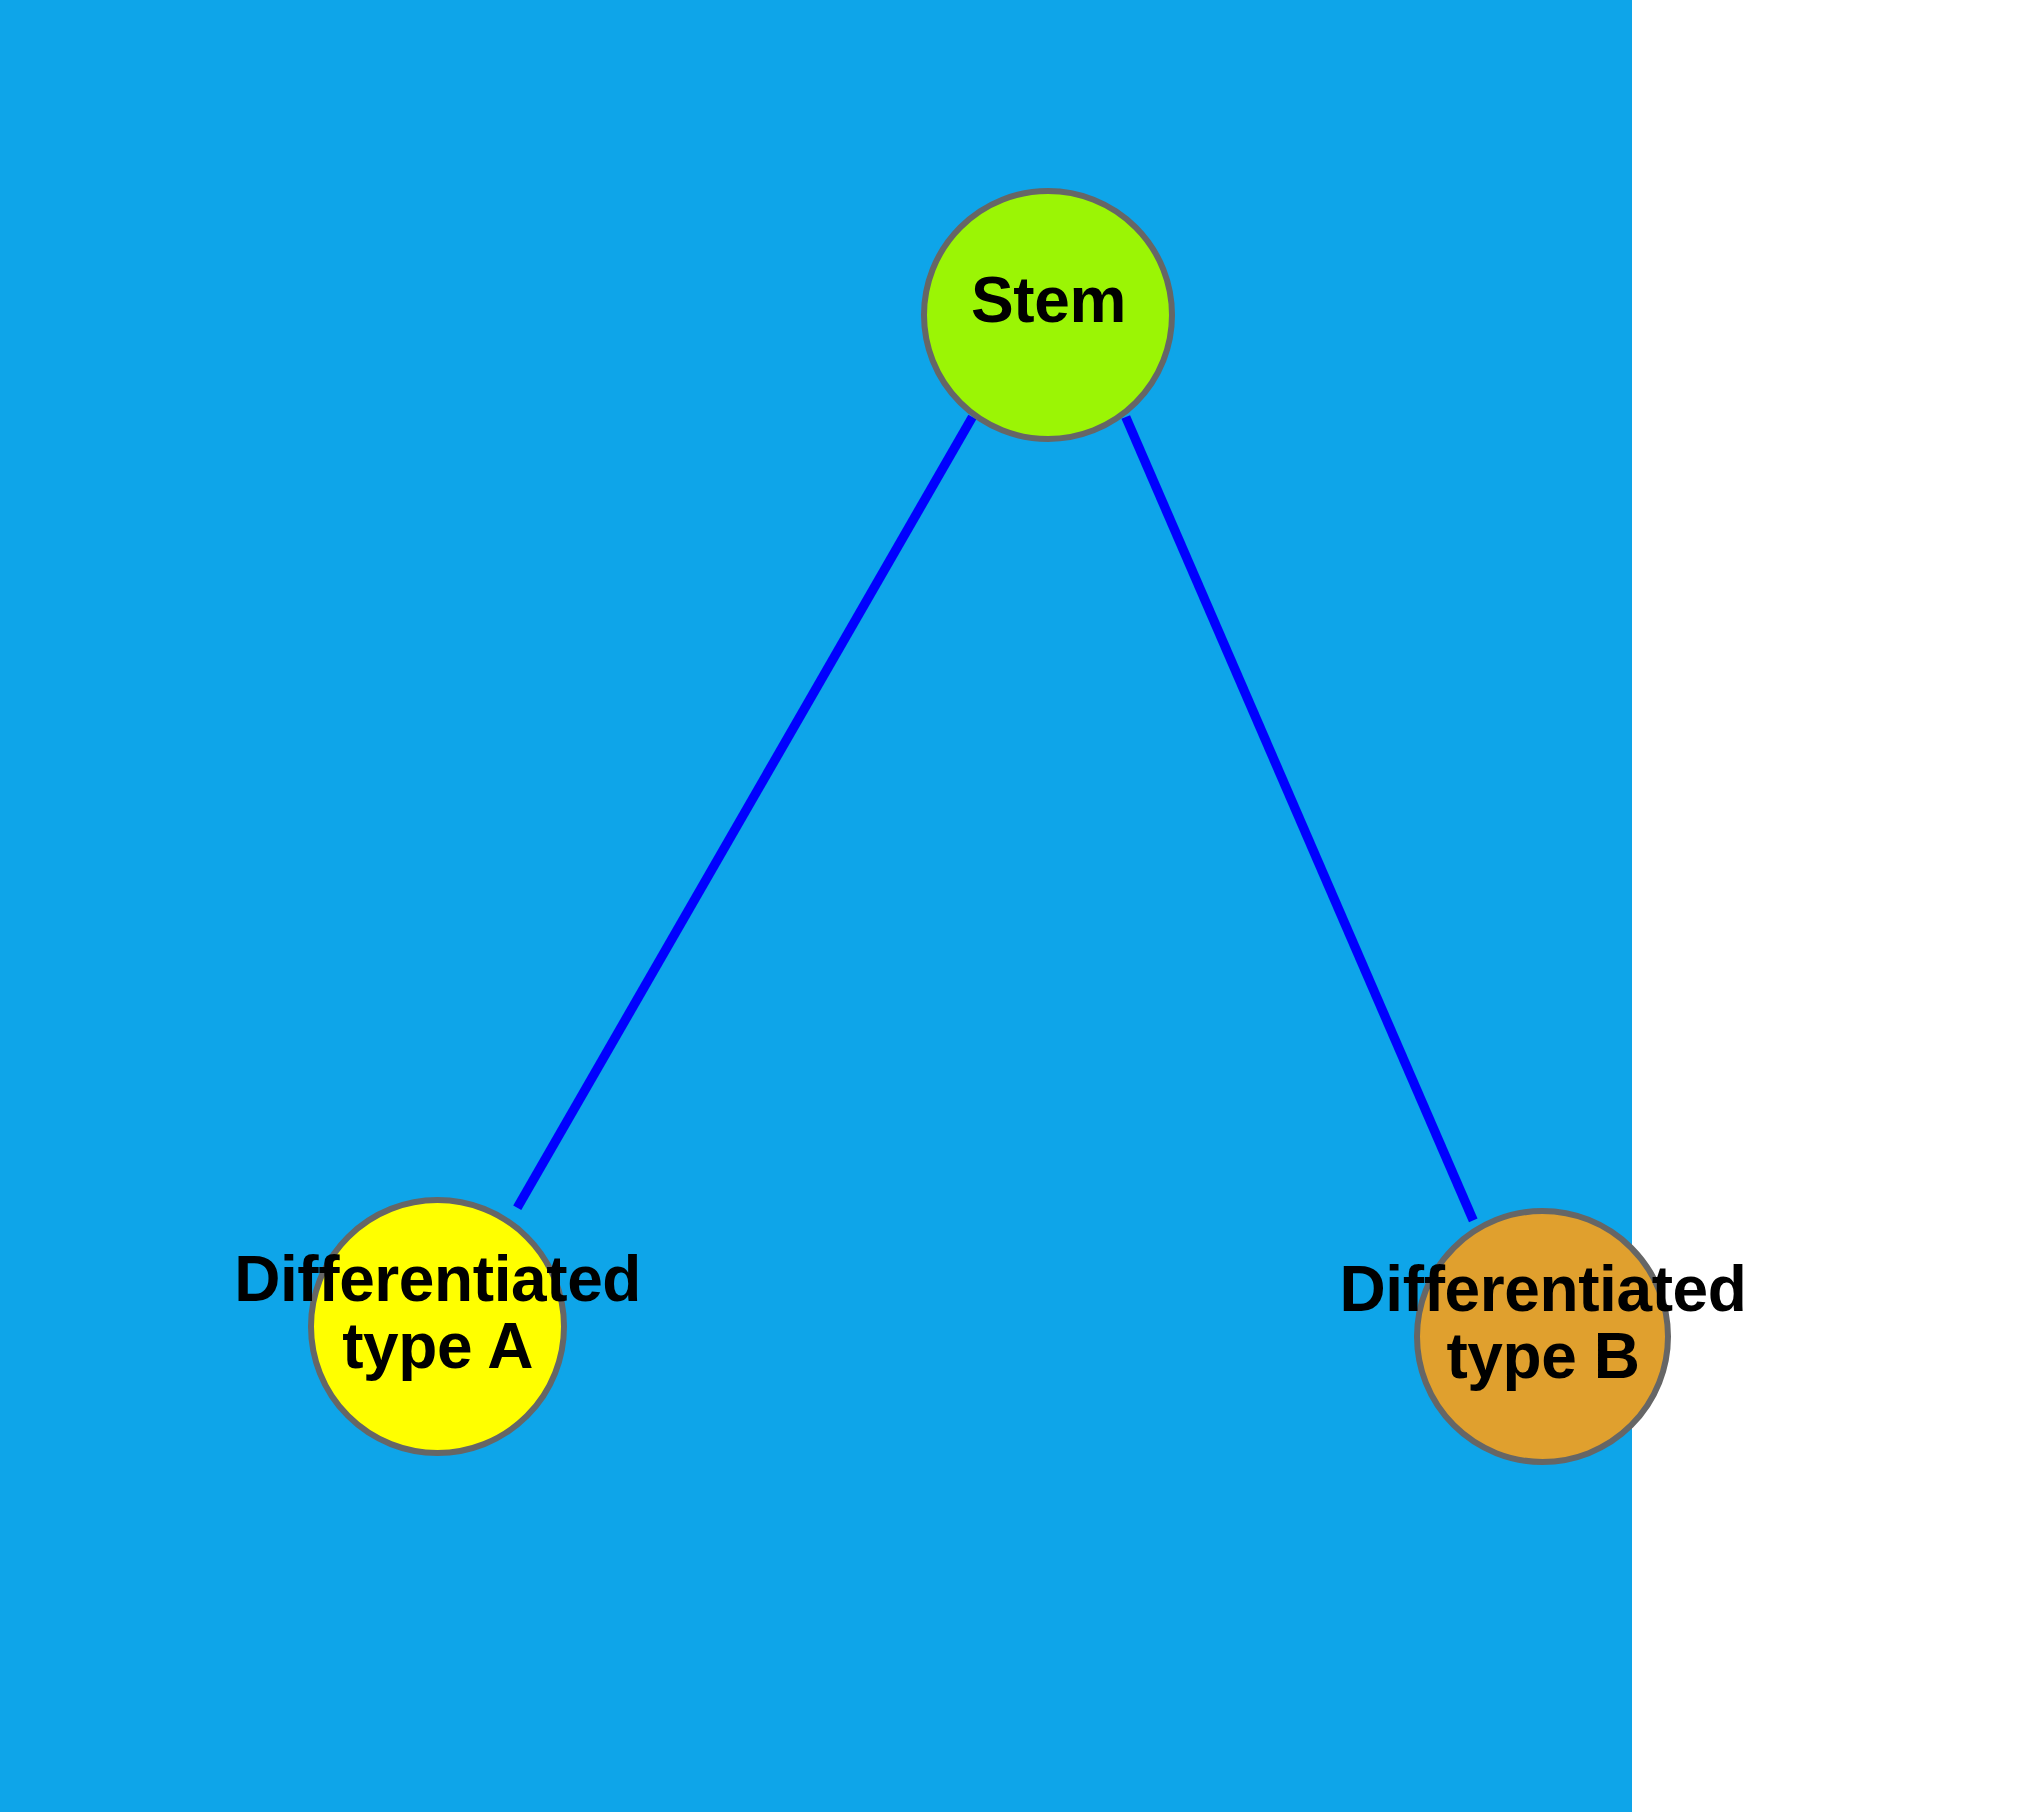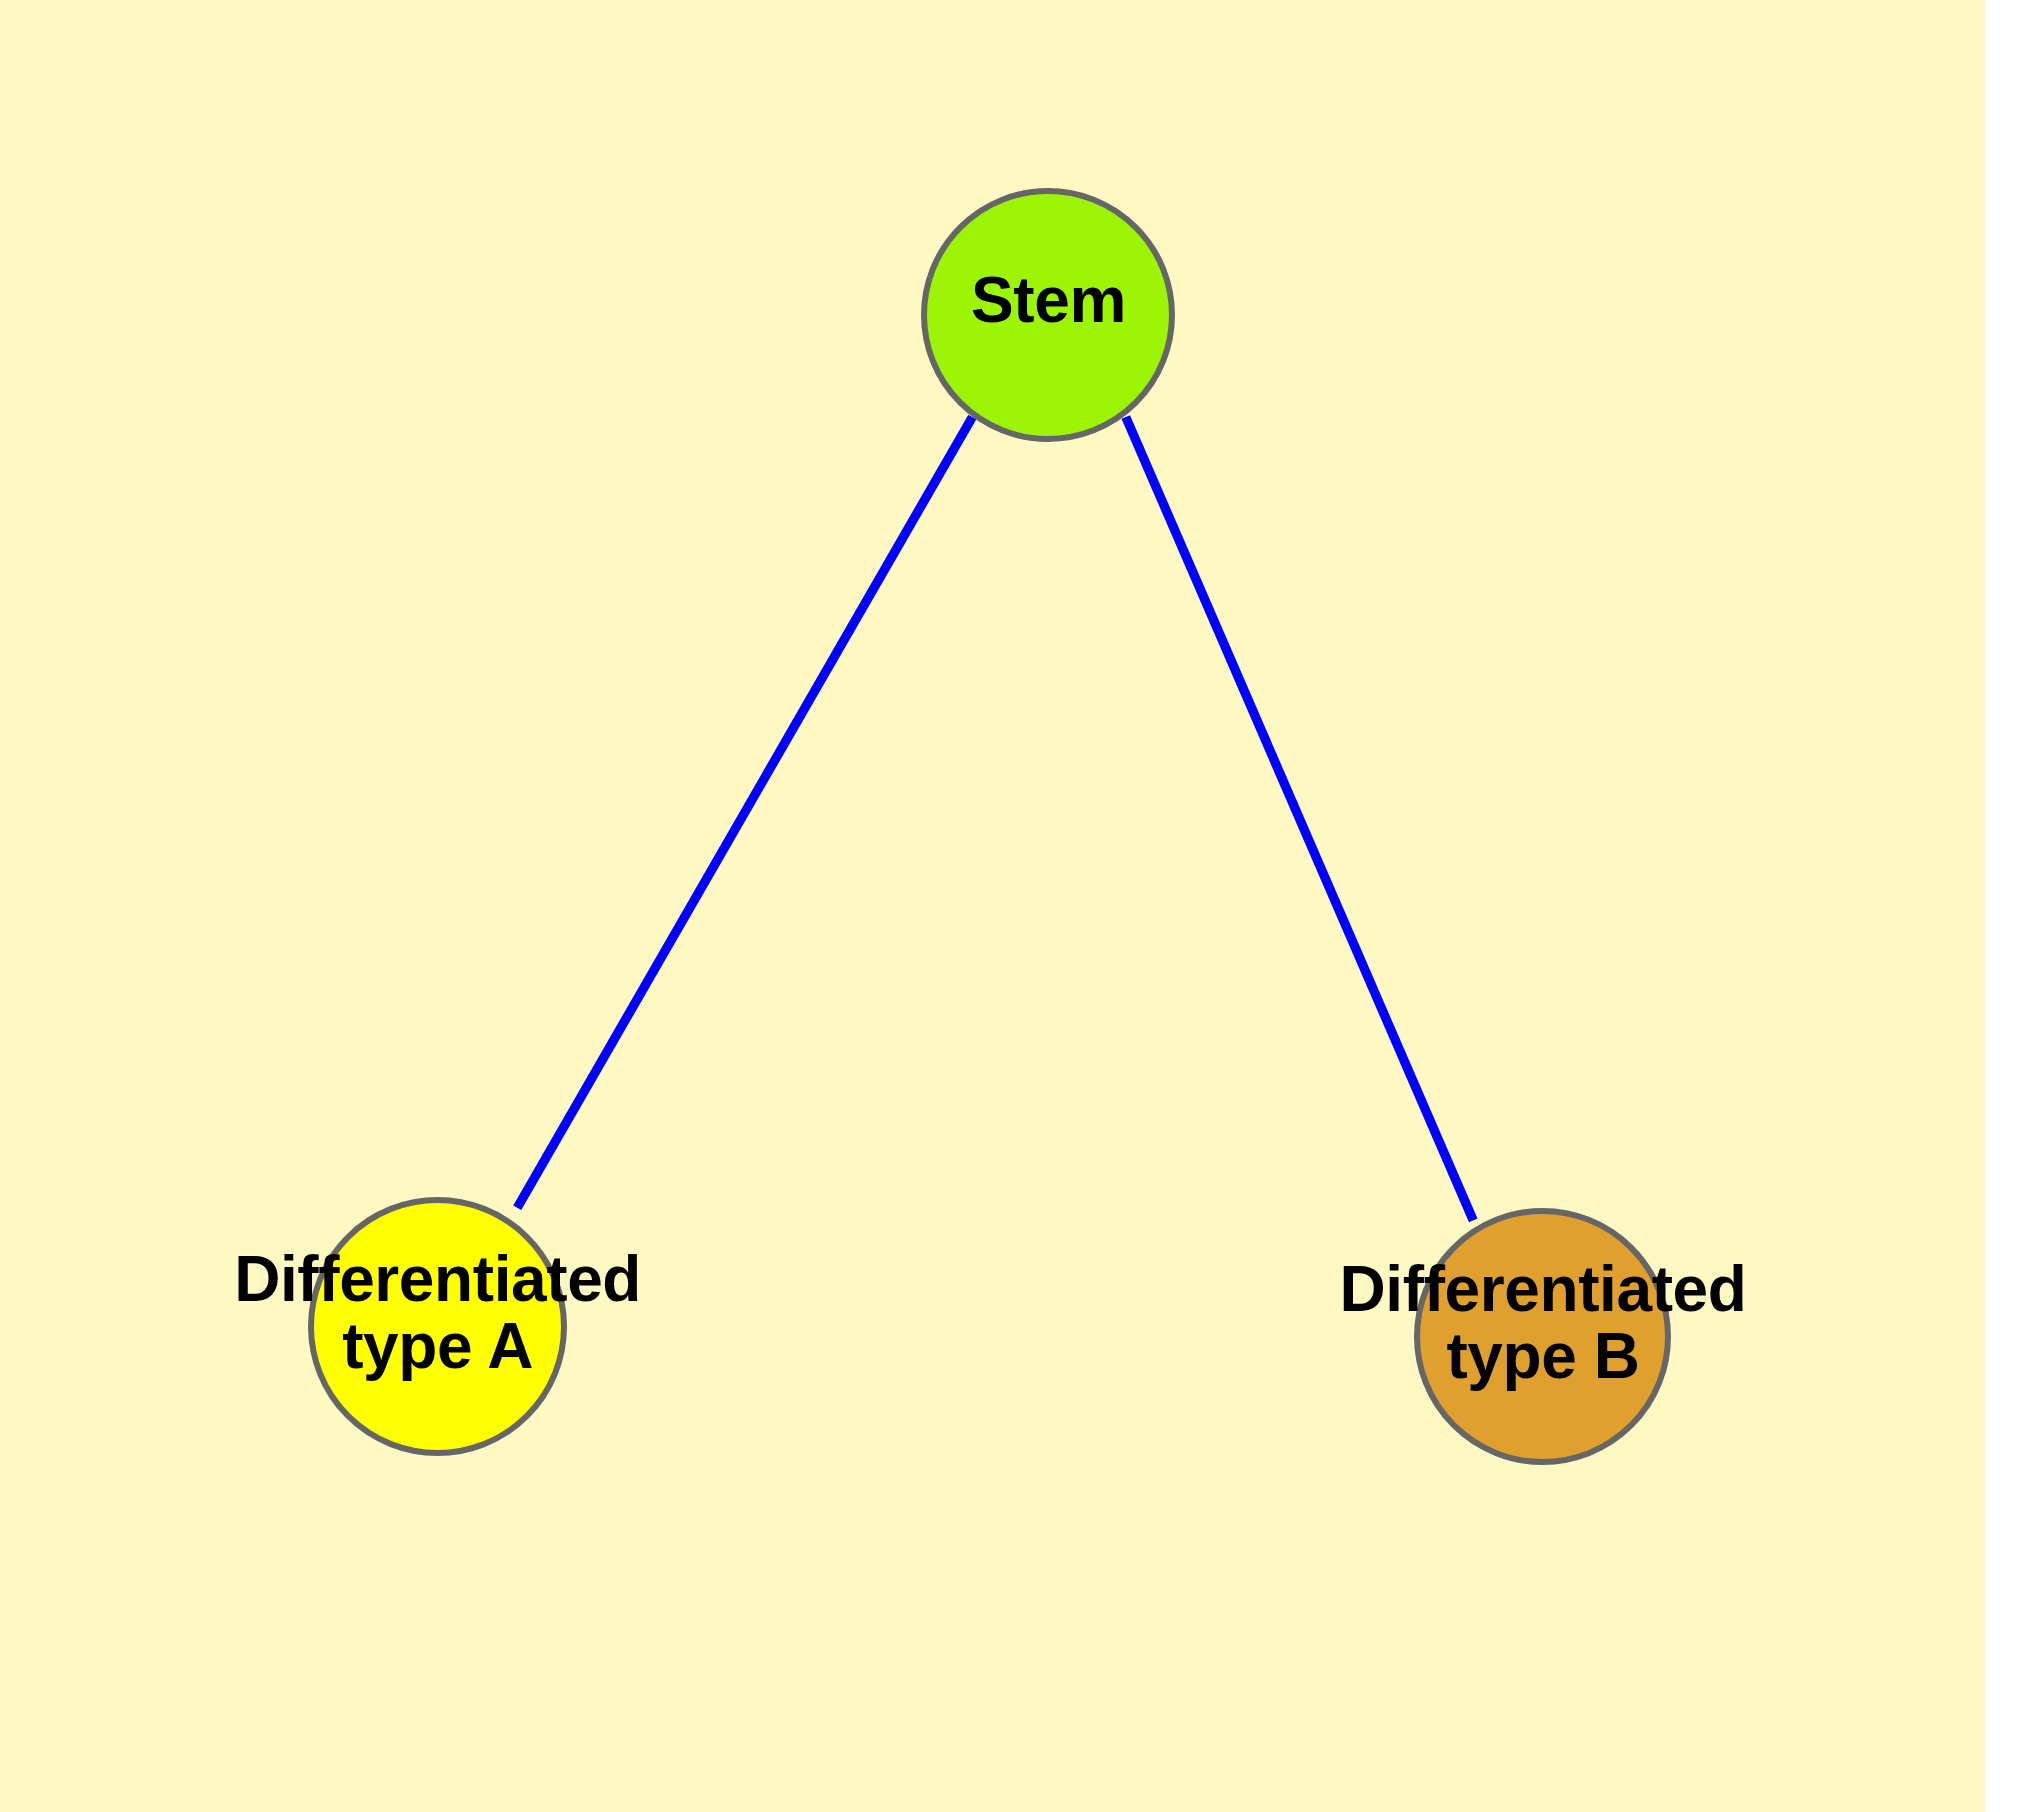--- a/index.html
+++ b/index.html
@@ -8,23 +8,23 @@
     padding: 0;
   }
   body {
     width: 2021px;
     height: 1812px;
     overflow: hidden;
     font-family: "Liberation Sans", sans-serif;
   }
   #graph-canvas {
     position: relative;
-    width: 1985px;
+    width: 1632px;
     height: 1812px;
-    background: #fef9c3;
+    background: #0ea5e9;
   }
   #edge-layer {
     position: absolute;
     left: 0;
     top: 0;
     width: 2021px;
     height: 1812px;
   }
   .node {
     position: absolute;

